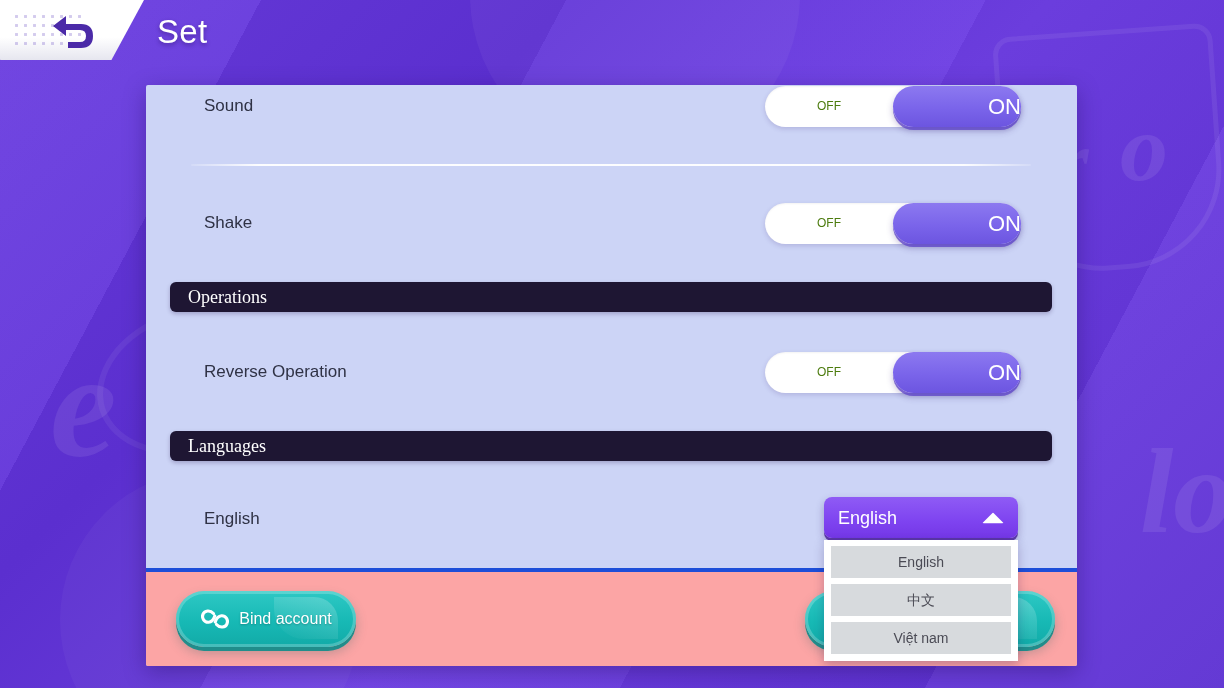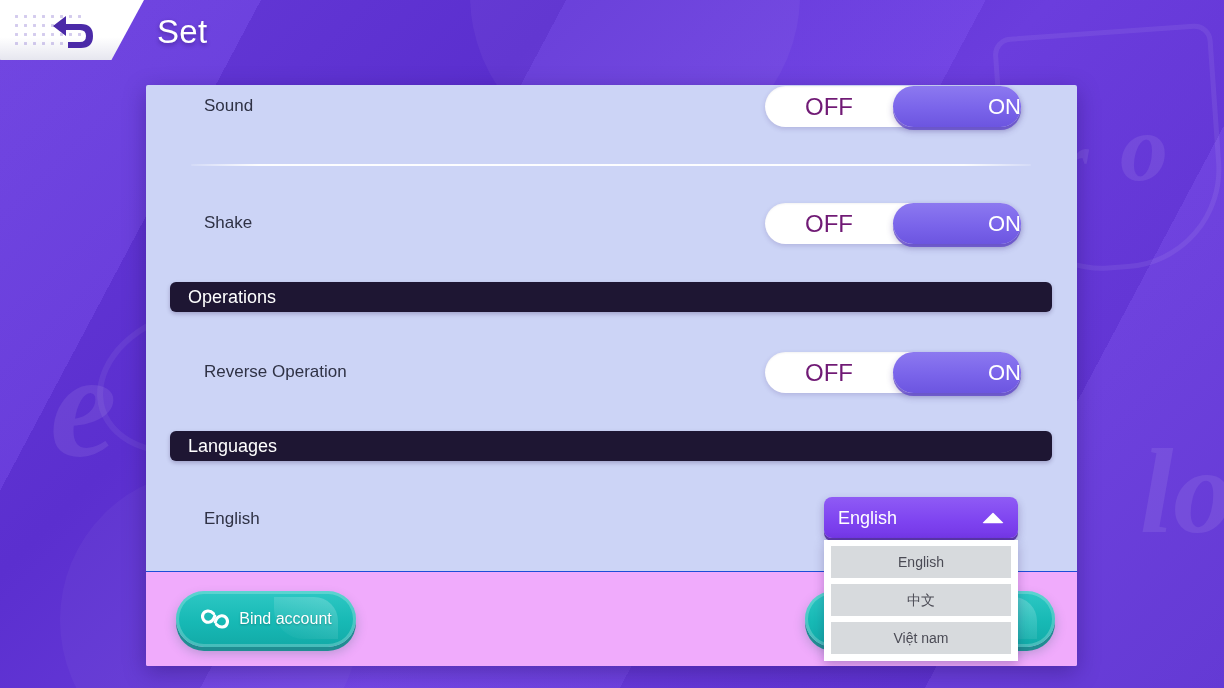--- a/index.html
+++ b/index.html
@@ -179,22 +179,22 @@
     cursor: pointer;
   }
   .toggle .lbl-off {
     position: absolute;
     left: 0;
     width: 128px;
     top: 0;
     height: 41px;
     line-height: 41px;
     text-align: center;
-    font-size: 24px;
-    color: #701a75;
+    font-size: 12px;
+    color: #4d7c0f;
   }
   .toggle .knob {
     position: absolute;
     right: 0;
     top: 0;
     width: 128px;
     height: 41px;
     border-radius: 21px;
     background: linear-gradient(180deg, #8c79f0 0%, #7a64ea 55%, #6c55e0 100%);
     box-shadow: 0 3px 0 rgba(92,66,200,0.75), 0 4px 7px rgba(50,25,120,0.3);
@@ -210,20 +210,21 @@
 
   
   .section-hdr {
     position: absolute;
     left: 24px;
     width: 882px;
     height: 30px;
     border-radius: 6px;
     background: #1e1633;
     box-shadow: 0 2px 4px rgba(30,10,70,0.25);
+    font-family: Liberation Serif, serif;
   }
   .section-hdr span {
     position: absolute;
     left: 18px;
     top: 50%;
     transform: translateY(-50%);
     font-size: 18px;
     color: #ffffff;
   }
 
@@ -283,22 +284,22 @@
     cursor: pointer;
   }
   .dd-item:last-child { margin-bottom: 0; }
 
   
   .bottom-bar {
     position: absolute;
     left: 0; right: 0;
     bottom: 0;
     height: 94px;
-    background: #f0abfc;
-    border-top: 1px solid #1d4ed8;
+    background: #fca5a5;
+    border-top: 4px solid #1d4ed8;
   }
   .tealbtn {
     position: absolute;
     height: 56px;
     border-radius: 28px;
     background: linear-gradient(180deg, #2ec8c4 0%, #17b9b5 55%, #12aaa7 100%);
     box-shadow: 0 4px 0 rgba(13,140,138,0.9), 0 6px 12px rgba(20,90,95,0.28), inset 0 0 0 3px rgba(255,255,255,0.22);
     cursor: pointer;
   }
   .tealbtn .gleam {

